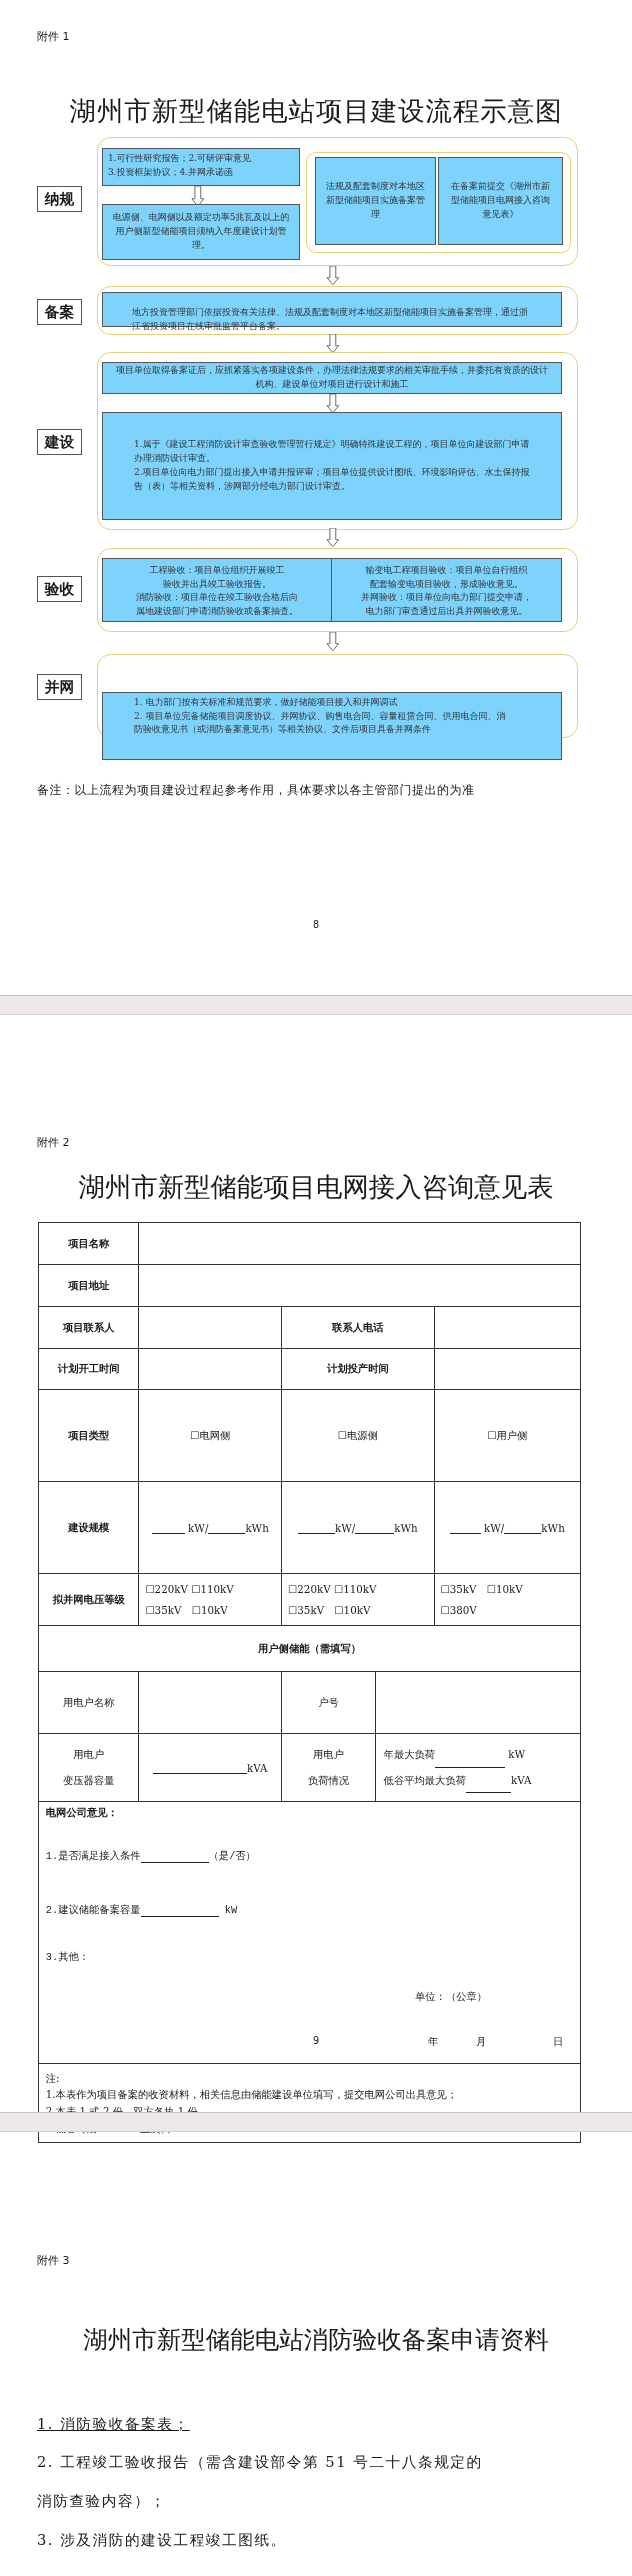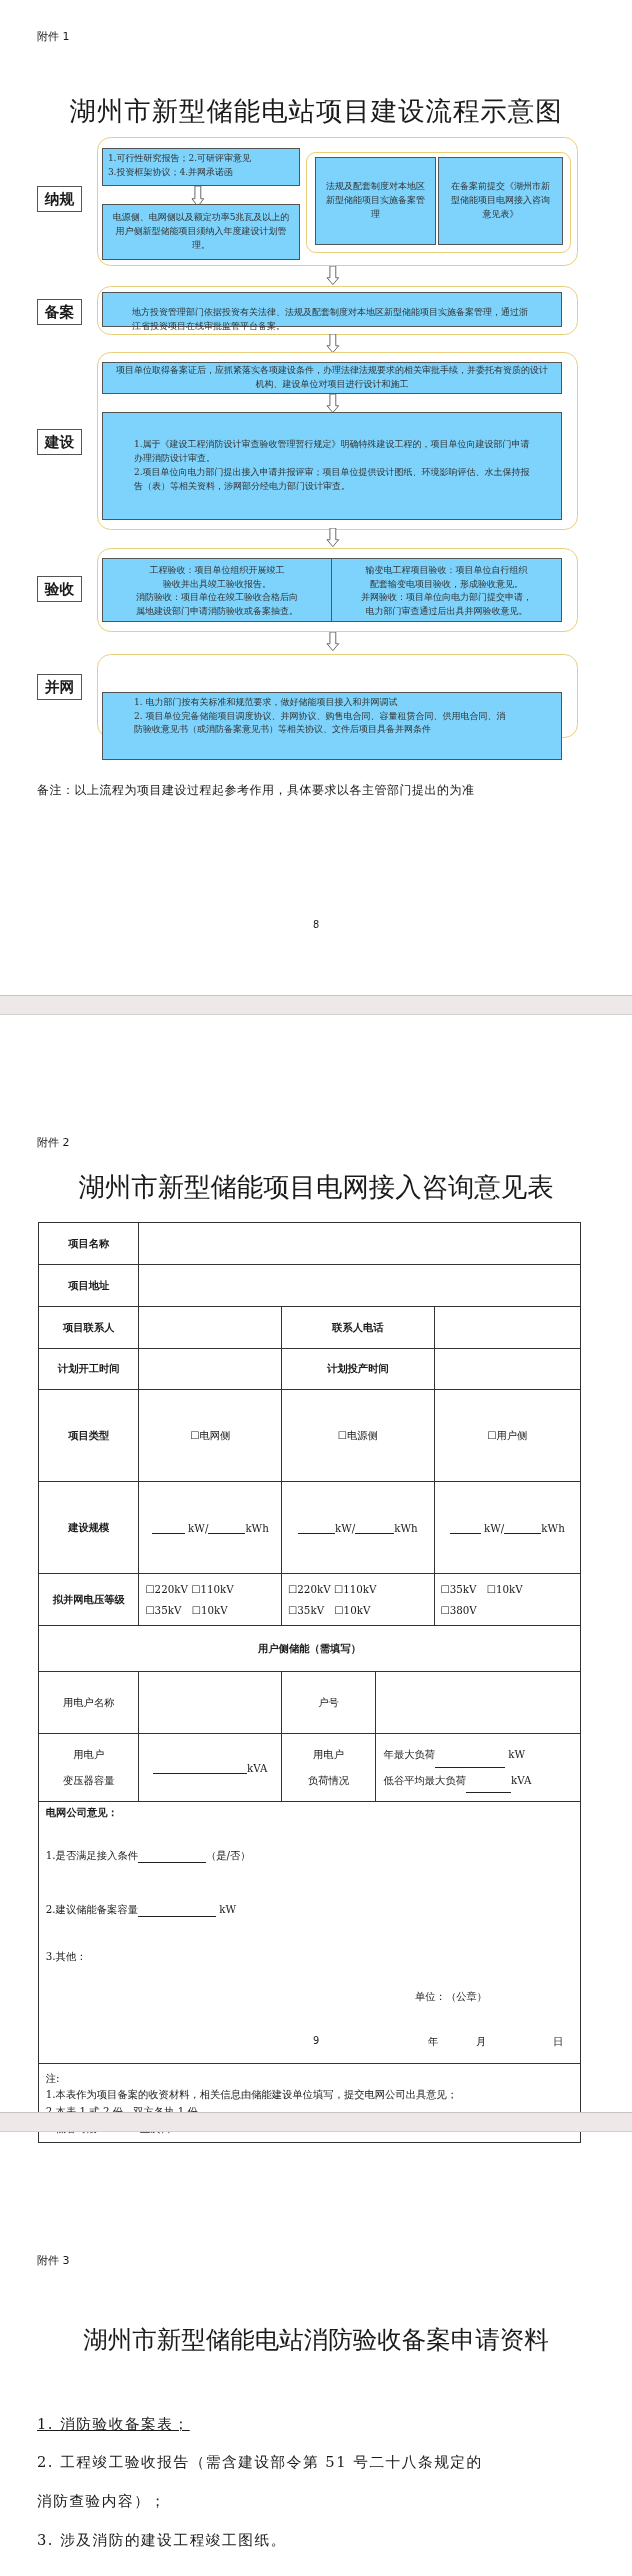--- a/index.html
+++ b/index.html
@@ -1,18 +1,18 @@
 <!DOCTYPE html>
 <html><head>
 <meta charset="utf-8">
 <style>
   html, body { margin: 0; padding: 0; background: #ffffff; }
   body { width: 632px; height: 2576px; position: relative; overflow: hidden;
          font-family: "DejaVu Serif", "Liberation Serif", serif; color: #1a1a1a; }
-  .abs { position: absolute; }
+  .abs { position: absolute; font-family: Liberation Mono, monospace; }
   .page-gap { position: absolute; left: 0; width: 632px; background: #efe8e8;
               border-top: 1px solid #c9c4c4; border-bottom: 1px solid #d4cfcf; }
   .attach-label { position: absolute; left: 37px; font-size: 11px;
                   font-family: "DejaVu Sans", "Liberation Sans", sans-serif; }
   .doc-title { position: absolute; left: 0; width: 632px; text-align: center;
                font-family: "DejaVu Sans", "Liberation Sans", sans-serif; }
   .page-num { position: absolute; left: 0; width: 632px; text-align: center;
               font-size: 9.8px; font-family: "DejaVu Sans", "Liberation Sans", sans-serif; }
 
   

